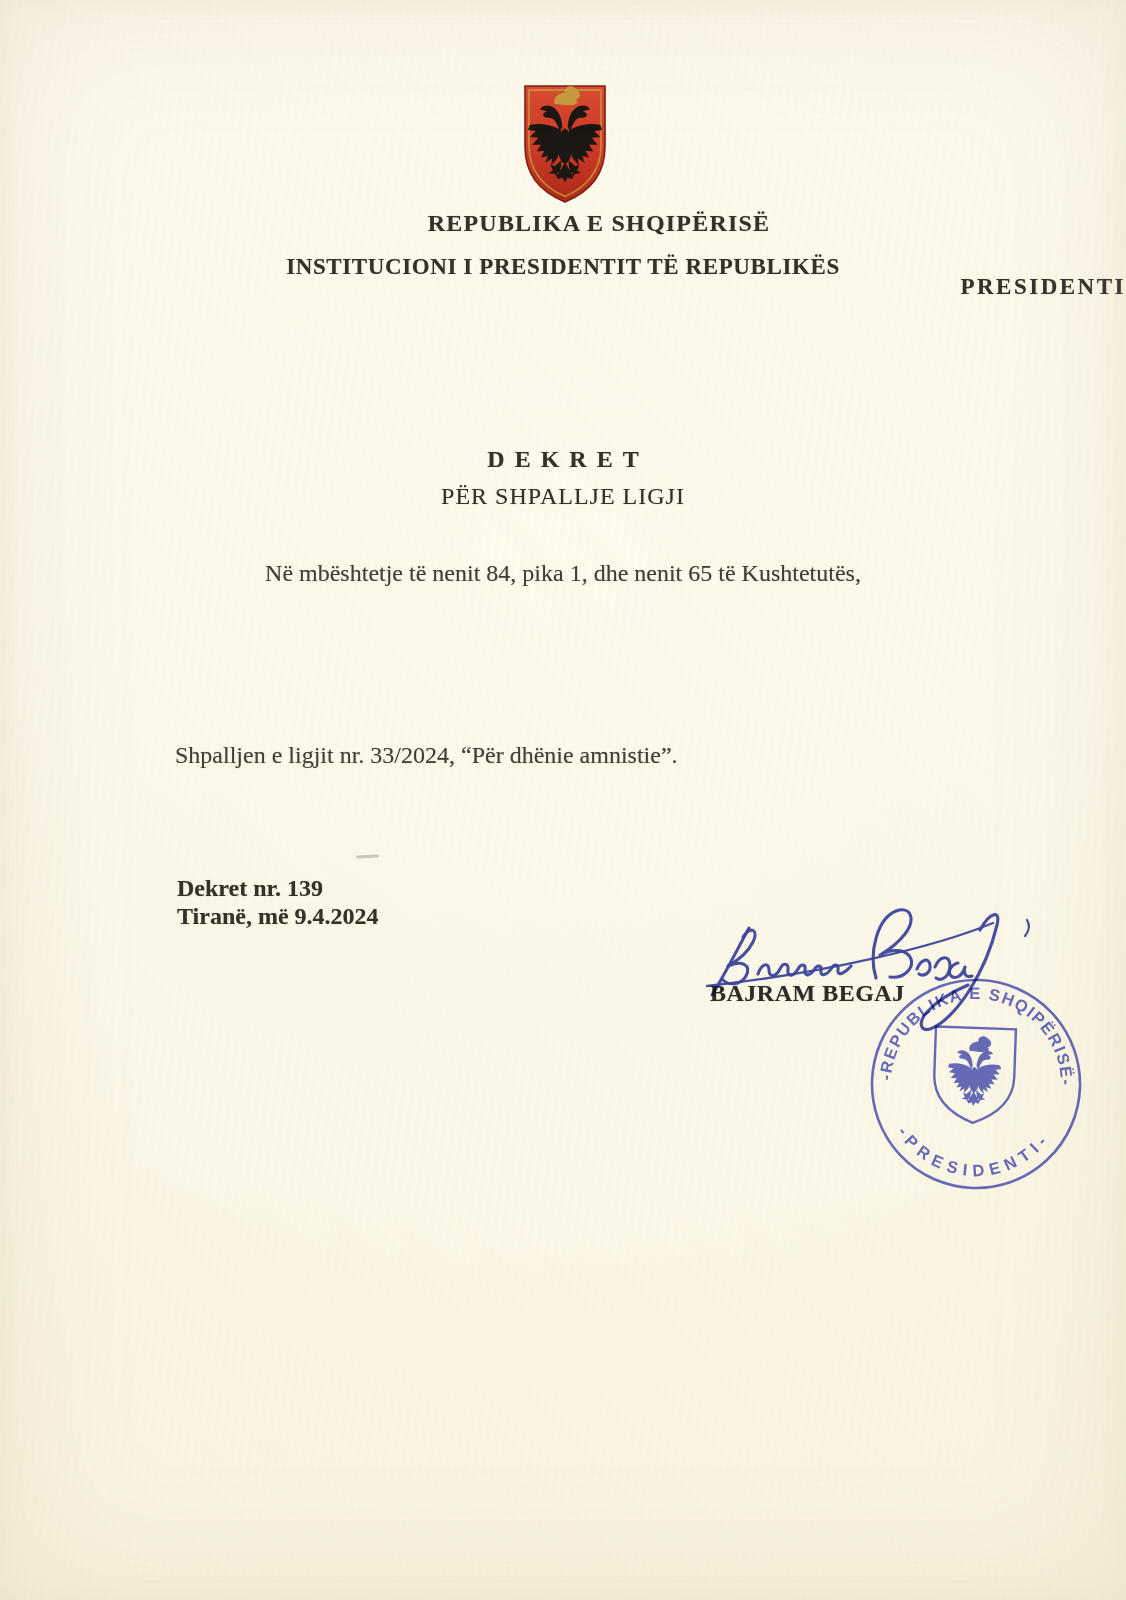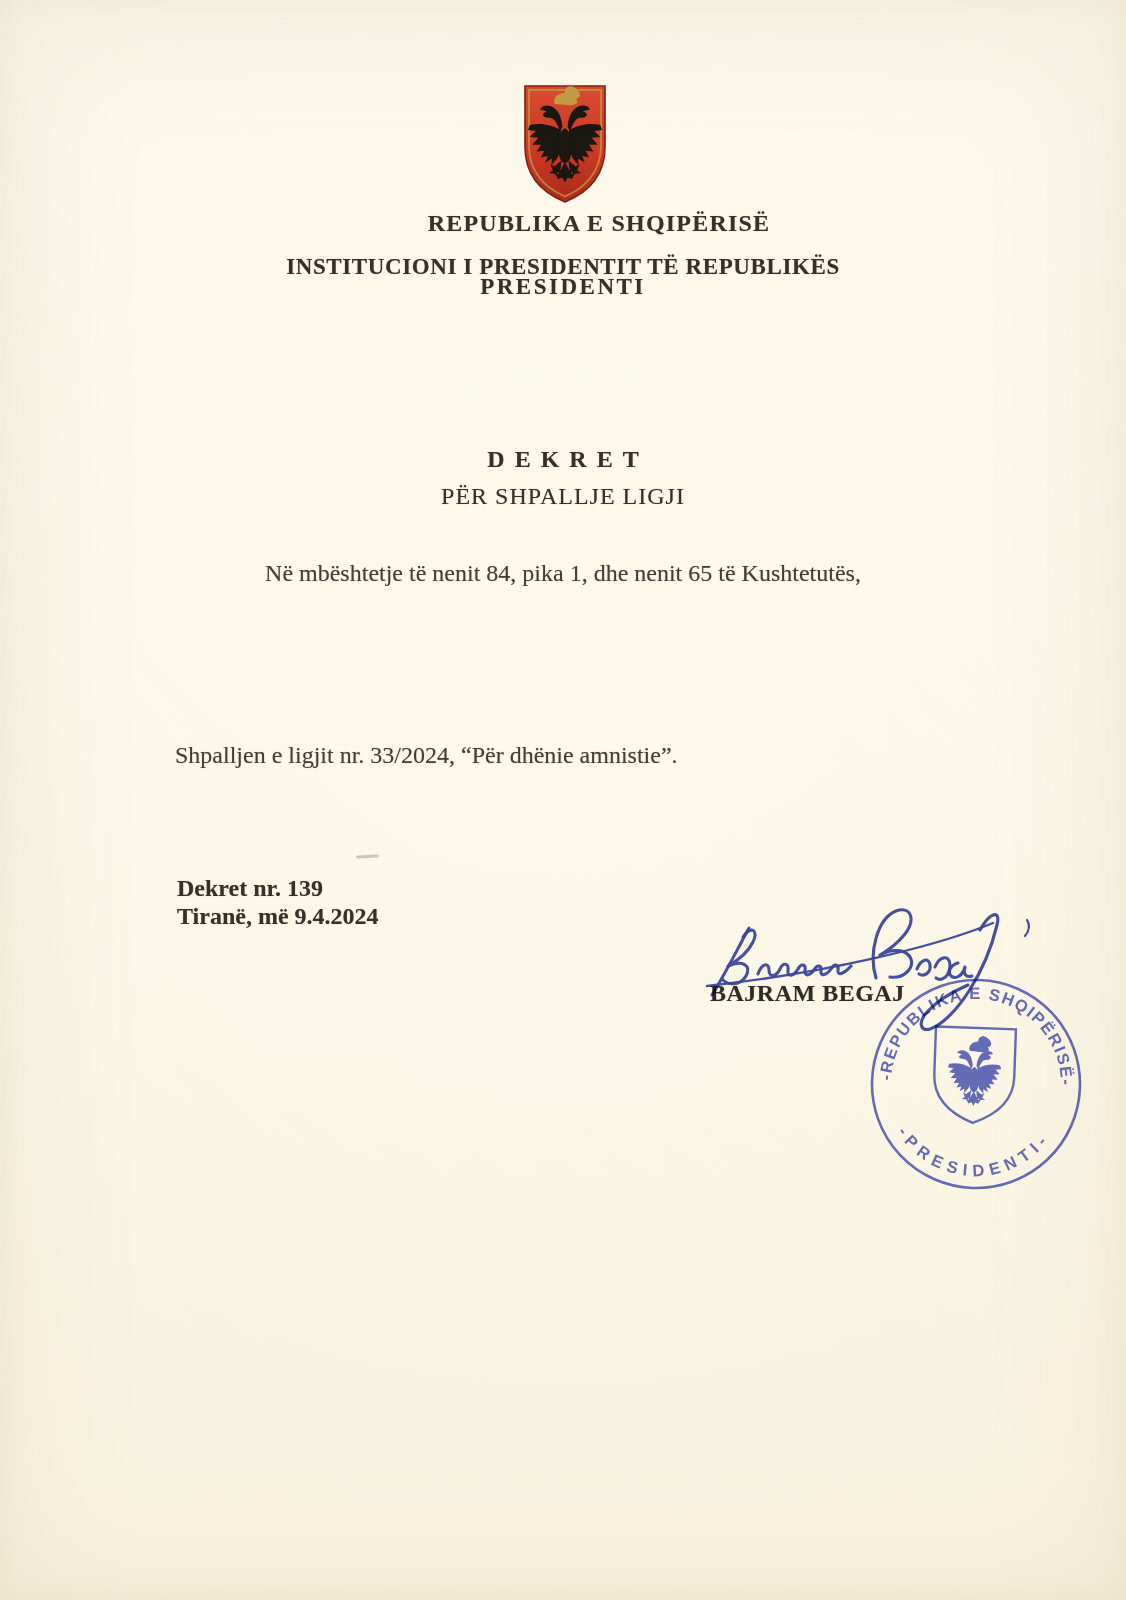--- a/index.html
+++ b/index.html
@@ -23,21 +23,21 @@
     background:
       repeating-linear-gradient(7deg, rgba(220,205,165,.035) 0 3px, rgba(255,255,255,.03) 3px 7px),
       repeating-linear-gradient(97deg, rgba(225,212,175,.03) 0 4px, rgba(255,255,250,.025) 4px 9px);
   }
   .abs{position:absolute;}
   .center{left:0;width:1126px;text-align:center;}
   .soft{text-shadow:0 0 1px rgba(66,58,46,.38);}
 
   .hdr1{top:210px;font-size:24px;font-weight:bold;letter-spacing:1.2px;color:var(--ink-bold,#35302a);padding-left:36px;}
   .hdr2{top:254px;font-size:23px;font-weight:bold;letter-spacing:.6px;color:var(--ink-bold,#35302a);}
-  .hdr3{top:274px;font-size:23px;font-weight:bold;letter-spacing:2.5px;color:var(--ink-bold,#35302a);}
+  .hdr3{top:274px;font-size:23px;font-weight:bold;letter-spacing:2.5px;color:var(--ink-bold,#35302a);text-align:right;}
 
   .title{top:446px;font-size:24px;font-weight:bold;letter-spacing:10px;text-indent:10px;color:var(--ink-bold,#35302a);}
   .subtitle{top:483px;font-size:24px;font-weight:normal;letter-spacing:1px;color:var(--ink-bold,#35302a);}
   .preamble{top:560px;font-size:24px;color:var(--ink,#433d35);}
   .heading{top:683px;font-size:23px;font-weight:bold;letter-spacing:8px;text-indent:8px;color:var(--ink-faded,#5d554a);}
   .bodyline{top:742px;left:175px;font-size:24px;color:var(--ink,#433d35);}
   .number{top:843px;left:177px;font-size:24px;font-weight:bold;color:var(--ink-bold,#35302a);margin-top:32px;}
   .placedate{top:903px;left:177px;font-size:24px;font-weight:bold;color:var(--ink-bold,#35302a);}
   .signer{top:980px;left:710px;font-size:24px;font-weight:bold;letter-spacing:.5px;color:#2f2b26;z-index:3;}
 

